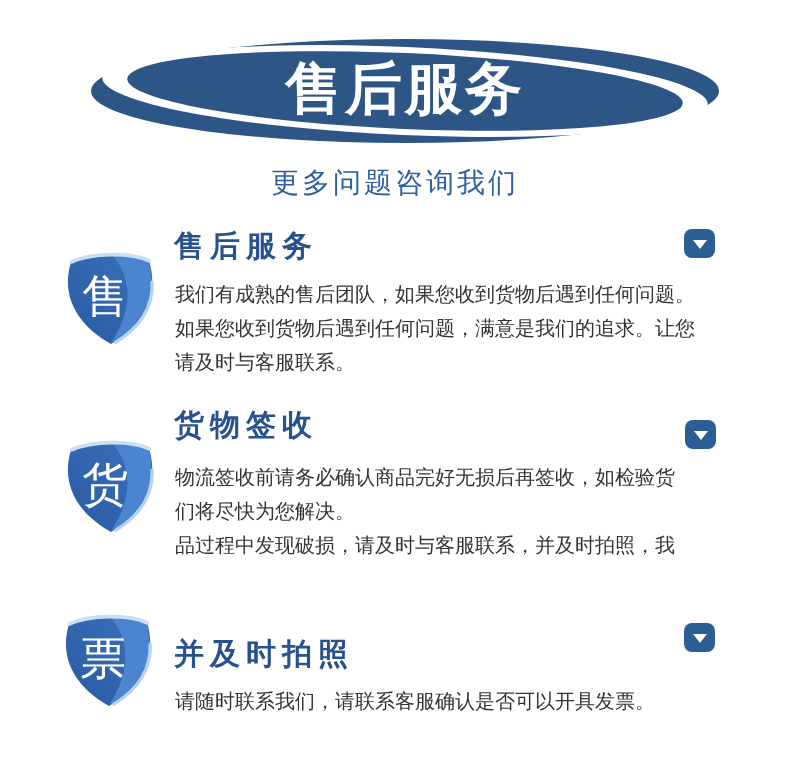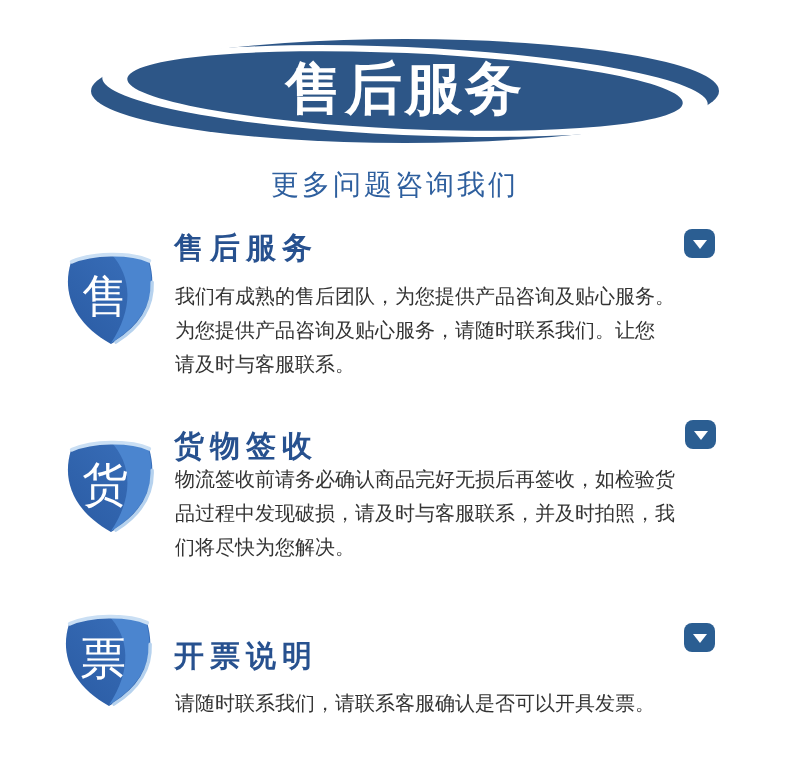--- a/index.html
+++ b/index.html
@@ -1,18 +1,18 @@
 <!DOCTYPE html>
 <html><head>
 <meta charset="utf-8">
 <style>
   html,body { margin:0; padding:0; background:#ffffff; }
   .page {
     position:relative; width:790px; height:768px; background:#ffffff;
-    font-family:Liberation Sans, sans-serif; overflow:hidden;
+    font-family:Liberation Mono, monospace; overflow:hidden;
   }
 
   
   .banner { position:absolute; left:91px; top:39px; width:628px; height:104px; }
   .e-outer { position:absolute; inset:0; background:#2d5687; border-radius:50%; }
   .e-white { position:absolute; left:11px; top:8px; width:606px; height:88px;
              background:#ffffff; border-radius:50%; transform:rotate(2.5deg); }
   .e-inner { position:absolute; left:36px; top:14px; width:556px; height:76px;
              background:#2d5687; border-radius:50%; transform:rotate(2.5deg); }
   .banner-title { position:absolute; inset:0; display:flex; align-items:center;
@@ -27,21 +27,21 @@
   .badge { position:absolute; width:96px; height:98px; }
   .badge svg { position:absolute; left:0; top:0; width:100%; height:100%; }
   .badge .char { position:absolute; left:0; top:2px; width:86px; height:92px;
              display:flex; align-items:center; justify-content:center;
              color:#ffffff; font-size:46px; }
   .b1 { left:62px; top:249px; } .b2 { left:62px; top:437px; } .b3 { left:60px; top:611px; }
 
   
   .heading { position:absolute; left:174px; color:#27518f; font-size:30px;
              font-weight:bold; letter-spacing:6px; line-height:36px; white-space:nowrap; }
-  .h1 { top:230px; } .h2 { top:428px; } .h3 { top:638px; }
+  .h1 { top:230px; } .h2 { top:409px; } .h3 { top:638px; }
 
   
   .body-text { position:absolute; left:175px; color:#333333; font-size:20px;
              line-height:34px; white-space:nowrap; }
   .t1 { top:279px; } .t2 { top:462px; } .t3 { top:686px; }
 
   
   .expand-btn { position:absolute; width:31px; height:29px; background:#2b5e92;
              border-radius:8px; display:flex; align-items:center; justify-content:center;
              cursor:pointer; border:none; padding:0; }
@@ -73,22 +73,22 @@
       </defs>
       <path d="M8 14 C28 4 68 3 88 12 C97 44 88 74 49 97 C10 75 -1 44 8 14 Z" fill="url(#bg1)"></path>
       <path d="M48 4 C70 26 73 60 49 96 C87 73 96 43 87 12 C74 6 60 4 48 4 Z" fill="#4b85cf"></path>
       <path d="M9 13 C30 4 68 3 88 12" fill="none" stroke="#cadff4" stroke-width="4" stroke-linecap="round"></path>
       <path d="M91 34 C92 58 81 78 54 95" fill="none" stroke="#b6d2ee" stroke-width="3.5" stroke-linecap="round"></path>
     </svg>
     <span class="char">售</span>
   </div>
   <div class="heading h1">售后服务</div>
   <div class="body-text t1">
-    <div>我们有成熟的售后团队，为您提供产品咨询及贴心服务。</div>
-    <div>为您提供产品咨询及贴心服务，请随时联系我们。让您</div>
+    <div>我们有成熟的售后团队，如果您收到货物后遇到任何问题。</div>
+    <div>如果您收到货物后遇到任何问题，满意是我们的追求。让您</div>
     <div>请及时与客服联系。</div>
   </div>
   <button class="expand-btn k1">
     <span class="tri"></span>
   </button>
 
   <div class="badge b2">
     <svg viewBox="0 0 96 100">
       <defs>
         <linearGradient id="bg2" x1="0" y1="1" x2="1" y2="0">
@@ -99,43 +99,43 @@
       <path d="M8 14 C28 4 68 3 88 12 C97 44 88 74 49 97 C10 75 -1 44 8 14 Z" fill="url(#bg2)"></path>
       <path d="M48 4 C70 26 73 60 49 96 C87 73 96 43 87 12 C74 6 60 4 48 4 Z" fill="#4b85cf"></path>
       <path d="M9 13 C30 4 68 3 88 12" fill="none" stroke="#cadff4" stroke-width="4" stroke-linecap="round"></path>
       <path d="M91 34 C92 58 81 78 54 95" fill="none" stroke="#b6d2ee" stroke-width="3.5" stroke-linecap="round"></path>
     </svg>
     <span class="char">货</span>
   </div>
   <div class="heading h2">货物签收</div>
   <div class="body-text t2">
     <div>物流签收前请务必确认商品完好无损后再签收，如检验货</div>
+    <div>们将尽快为您解决。</div>
     <div>品过程中发现破损，请及时与客服联系，并及时拍照，我</div>
-    <div>们将尽快为您解决。</div>
   </div>
   <button class="expand-btn k2">
     <span class="tri"></span>
   </button>
 
   <div class="badge b3">
     <svg viewBox="0 0 96 100">
       <defs>
         <linearGradient id="bg3" x1="0" y1="1" x2="1" y2="0">
           <stop offset="0" stop-color="#2a5ba3"></stop>
             <stop offset="1" stop-color="#3a70bb"></stop>
         </linearGradient>
       </defs>
       <path d="M8 14 C28 4 68 3 88 12 C97 44 88 74 49 97 C10 75 -1 44 8 14 Z" fill="url(#bg3)"></path>
       <path d="M48 4 C70 26 73 60 49 96 C87 73 96 43 87 12 C74 6 60 4 48 4 Z" fill="#4b85cf"></path>
       <path d="M9 13 C30 4 68 3 88 12" fill="none" stroke="#cadff4" stroke-width="4" stroke-linecap="round"></path>
       <path d="M91 34 C92 58 81 78 54 95" fill="none" stroke="#b6d2ee" stroke-width="3.5" stroke-linecap="round"></path>
     </svg>
     <span class="char">票</span>
   </div>
-  <div class="heading h3">开票说明</div>
+  <div class="heading h3">并及时拍照</div>
   <div class="body-text t3">
     <div>请随时联系我们，请联系客服确认是否可以开具发票。</div>
   </div>
   <button class="expand-btn k3">
     <span class="tri"></span>
   </button>
 
 </div>
 
 </body></html>

